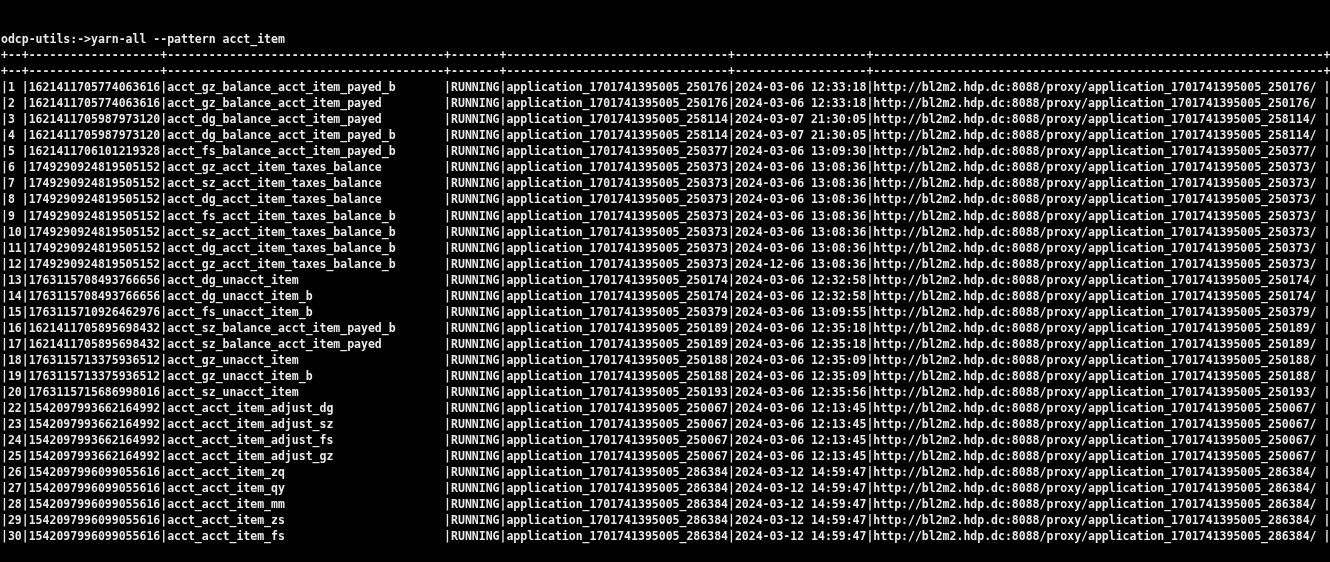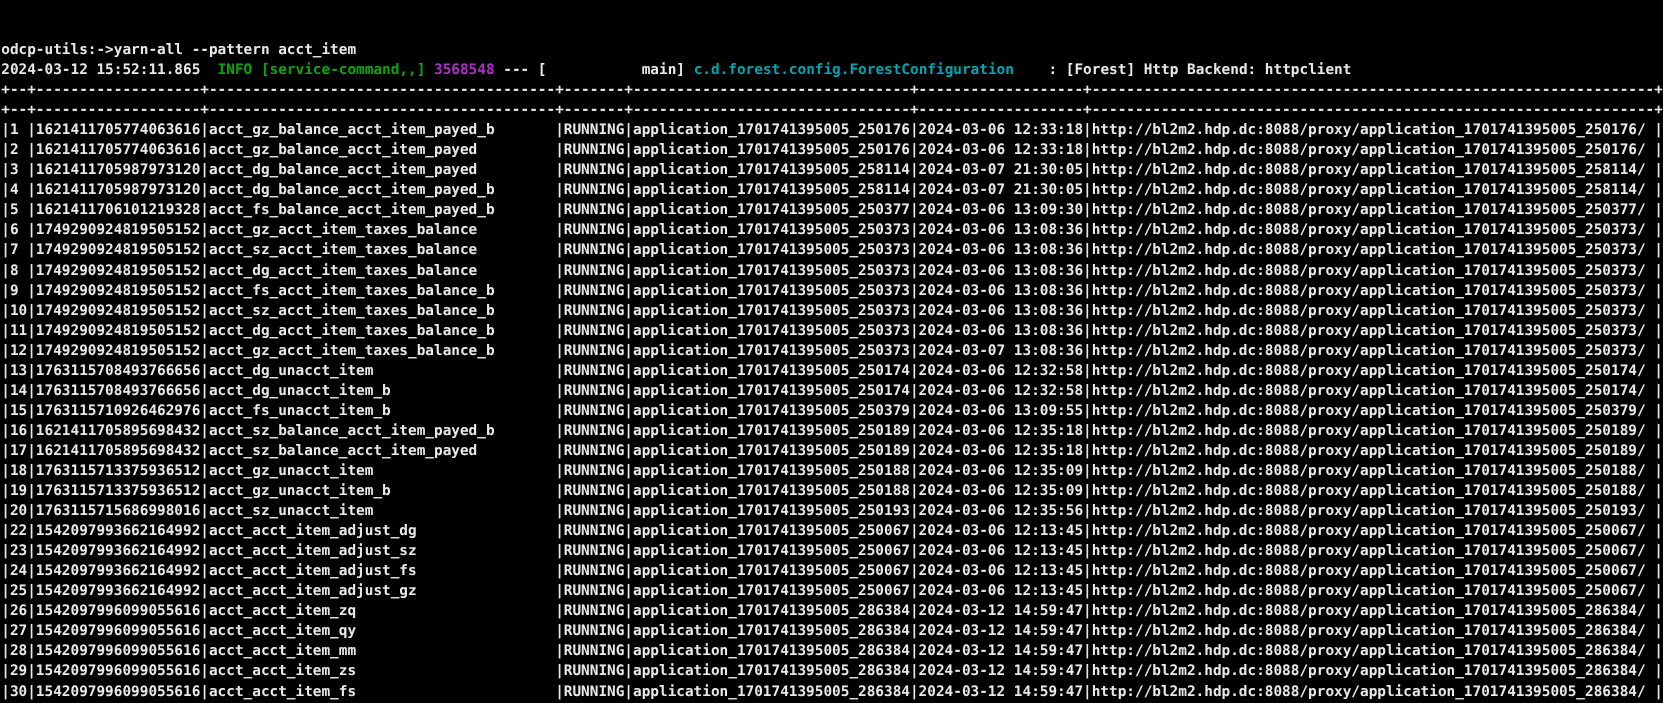--- a/index.html
+++ b/index.html
@@ -24,36 +24,35 @@
   .fg      { color: #e9e9e9; }
   .green   { color: #0fa40f; }
   .magenta { color: #ad2fc7; }
   .cyan    { color: #00a6ad; }
 </style>
 </head>
 <body>
 
 <div class="term">
     <div class="line"><span class="fg">odcp-utils:-&gt;yarn-all --pattern acct_item</span></div>
-    <div class="line"><span class="fg">2024-03-12 15:52:11.865  </span><span class="green">INFO [service-command,,]</span><span class="fg"> </span><span class="magenta">3568548</span><span class="fg"> --- [           main] </span><span class="cyan">c.d.forest.config.ForestConfiguration</span><span class="fg">    : [Forest] Http Backend: httpclient</span></div>
     <div id="table-area">
       <div class="line fg">+--+-------------------+----------------------------------------+-------+--------------------------------+-------------------+-----------------------------------------------------------------+</div>
       <div class="line fg">+--+-------------------+----------------------------------------+-------+--------------------------------+-------------------+-----------------------------------------------------------------+</div>
       <div class="line fg">|1 |1621411705774063616|acct_gz_balance_acct_item_payed_b       |RUNNING|application_1701741395005_250176|2024-03-06 12:33:18|http://bl2m2.hdp.dc:8088/proxy/application_1701741395005_250176/ |</div>
       <div class="line fg">|2 |1621411705774063616|acct_gz_balance_acct_item_payed         |RUNNING|application_1701741395005_250176|2024-03-06 12:33:18|http://bl2m2.hdp.dc:8088/proxy/application_1701741395005_250176/ |</div>
       <div class="line fg">|3 |1621411705987973120|acct_dg_balance_acct_item_payed         |RUNNING|application_1701741395005_258114|2024-03-07 21:30:05|http://bl2m2.hdp.dc:8088/proxy/application_1701741395005_258114/ |</div>
       <div class="line fg">|4 |1621411705987973120|acct_dg_balance_acct_item_payed_b       |RUNNING|application_1701741395005_258114|2024-03-07 21:30:05|http://bl2m2.hdp.dc:8088/proxy/application_1701741395005_258114/ |</div>
       <div class="line fg">|5 |1621411706101219328|acct_fs_balance_acct_item_payed_b       |RUNNING|application_1701741395005_250377|2024-03-06 13:09:30|http://bl2m2.hdp.dc:8088/proxy/application_1701741395005_250377/ |</div>
       <div class="line fg">|6 |1749290924819505152|acct_gz_acct_item_taxes_balance         |RUNNING|application_1701741395005_250373|2024-03-06 13:08:36|http://bl2m2.hdp.dc:8088/proxy/application_1701741395005_250373/ |</div>
       <div class="line fg">|7 |1749290924819505152|acct_sz_acct_item_taxes_balance         |RUNNING|application_1701741395005_250373|2024-03-06 13:08:36|http://bl2m2.hdp.dc:8088/proxy/application_1701741395005_250373/ |</div>
       <div class="line fg">|8 |1749290924819505152|acct_dg_acct_item_taxes_balance         |RUNNING|application_1701741395005_250373|2024-03-06 13:08:36|http://bl2m2.hdp.dc:8088/proxy/application_1701741395005_250373/ |</div>
       <div class="line fg">|9 |1749290924819505152|acct_fs_acct_item_taxes_balance_b       |RUNNING|application_1701741395005_250373|2024-03-06 13:08:36|http://bl2m2.hdp.dc:8088/proxy/application_1701741395005_250373/ |</div>
       <div class="line fg">|10|1749290924819505152|acct_sz_acct_item_taxes_balance_b       |RUNNING|application_1701741395005_250373|2024-03-06 13:08:36|http://bl2m2.hdp.dc:8088/proxy/application_1701741395005_250373/ |</div>
       <div class="line fg">|11|1749290924819505152|acct_dg_acct_item_taxes_balance_b       |RUNNING|application_1701741395005_250373|2024-03-06 13:08:36|http://bl2m2.hdp.dc:8088/proxy/application_1701741395005_250373/ |</div>
-      <div class="line fg">|12|1749290924819505152|acct_gz_acct_item_taxes_balance_b       |RUNNING|application_1701741395005_250373|2024-03-07 13:08:36|http://bl2m2.hdp.dc:8088/proxy/application_1701741395005_250373/ |</div>
+      <div class="line fg">|12|1749290924819505152|acct_gz_acct_item_taxes_balance_b       |RUNNING|application_1701741395005_250373|2024-12-06 13:08:36|http://bl2m2.hdp.dc:8088/proxy/application_1701741395005_250373/ |</div>
       <div class="line fg">|13|1763115708493766656|acct_dg_unacct_item                     |RUNNING|application_1701741395005_250174|2024-03-06 12:32:58|http://bl2m2.hdp.dc:8088/proxy/application_1701741395005_250174/ |</div>
       <div class="line fg">|14|1763115708493766656|acct_dg_unacct_item_b                   |RUNNING|application_1701741395005_250174|2024-03-06 12:32:58|http://bl2m2.hdp.dc:8088/proxy/application_1701741395005_250174/ |</div>
       <div class="line fg">|15|1763115710926462976|acct_fs_unacct_item_b                   |RUNNING|application_1701741395005_250379|2024-03-06 13:09:55|http://bl2m2.hdp.dc:8088/proxy/application_1701741395005_250379/ |</div>
       <div class="line fg">|16|1621411705895698432|acct_sz_balance_acct_item_payed_b       |RUNNING|application_1701741395005_250189|2024-03-06 12:35:18|http://bl2m2.hdp.dc:8088/proxy/application_1701741395005_250189/ |</div>
       <div class="line fg">|17|1621411705895698432|acct_sz_balance_acct_item_payed         |RUNNING|application_1701741395005_250189|2024-03-06 12:35:18|http://bl2m2.hdp.dc:8088/proxy/application_1701741395005_250189/ |</div>
       <div class="line fg">|18|1763115713375936512|acct_gz_unacct_item                     |RUNNING|application_1701741395005_250188|2024-03-06 12:35:09|http://bl2m2.hdp.dc:8088/proxy/application_1701741395005_250188/ |</div>
       <div class="line fg">|19|1763115713375936512|acct_gz_unacct_item_b                   |RUNNING|application_1701741395005_250188|2024-03-06 12:35:09|http://bl2m2.hdp.dc:8088/proxy/application_1701741395005_250188/ |</div>
       <div class="line fg">|20|1763115715686998016|acct_sz_unacct_item                     |RUNNING|application_1701741395005_250193|2024-03-06 12:35:56|http://bl2m2.hdp.dc:8088/proxy/application_1701741395005_250193/ |</div>
       <div class="line fg">|22|1542097993662164992|acct_acct_item_adjust_dg                |RUNNING|application_1701741395005_250067|2024-03-06 12:13:45|http://bl2m2.hdp.dc:8088/proxy/application_1701741395005_250067/ |</div>
       <div class="line fg">|23|1542097993662164992|acct_acct_item_adjust_sz                |RUNNING|application_1701741395005_250067|2024-03-06 12:13:45|http://bl2m2.hdp.dc:8088/proxy/application_1701741395005_250067/ |</div>

